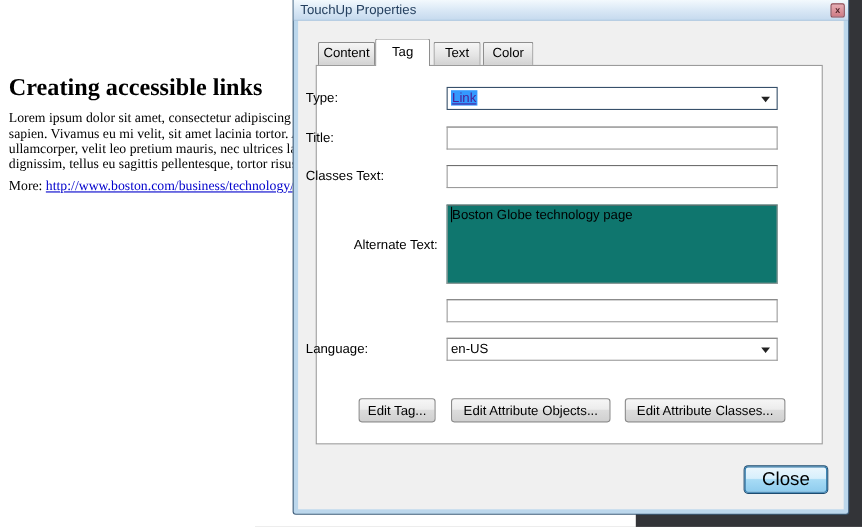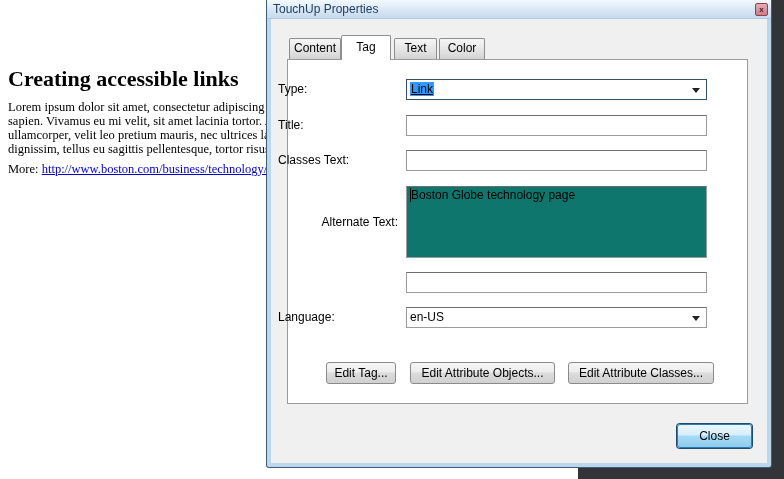--- a/index.html
+++ b/index.html
@@ -80,21 +80,21 @@
     background:#fff;border:1px solid #9b9b9b;border-top-color:#6f6f6f;
     font-size:12px;padding:0 3px;z-index:3;outline:none;
     font-family:"Liberation Sans", sans-serif;
   }
   .combo{
     position:absolute;left:135px;width:301px;height:21px;box-sizing:border-box;
     background:#fff;border:1px solid #9b9b9b;border-top-color:#6f6f6f;
     font-size:12px;line-height:19px;padding:0 3px;z-index:3;cursor:pointer;
   }
   .combo.focused{border:1px solid #37506a;}
-  .combo .sel{background:#3399ff;color:#000000;padding:0 1px;text-decoration:underline;}
+  .combo .sel{background:#3399ff;color:#4c1d95;padding:0 1px;text-decoration:underline;}
   .combo-arrow{
     position:absolute;right:6px;top:8px;width:0;height:0;
     border-left:4px solid transparent;border-right:4px solid transparent;
     border-top:5px solid #222;
   }
   .textbox-multi{
     position:absolute;left:135px;width:301px;height:72px;box-sizing:border-box;
     background:#0f766e;border:1px solid #9b9b9b;border-top-color:#6f6f6f;
     font-size:12px;line-height:15px;padding:1px 3px;z-index:3;cursor:text;
   }
@@ -109,21 +109,21 @@
     border:1px solid #8a8a8a;border-radius:3px;
     background:linear-gradient(#f6f6f6,#ececec 45%,#dcdcdc 50%,#d0d0d0);
     font-size:12px;color:#000;text-align:center;line-height:20px;cursor:pointer;
     font-family:"Liberation Sans", sans-serif;
   }
   .btn-close{
     position:absolute;left:406px;top:405px;width:75px;height:24px;box-sizing:border-box;z-index:3;
     border:1px solid #2d7cb0;border-radius:3px;
     box-shadow:0 0 0 1px #1e4c70;
     background:linear-gradient(#eaf6fd,#d7effc 45%,#a7dbf5 50%,#8fccee);
-    font-size:12px;color:#000;text-align:center;line-height:22px;cursor:pointer;
+    font-size:17px;color:#000;text-align:center;line-height:22px;cursor:pointer;
     font-family:"Liberation Sans", sans-serif;
   }
 </style>
 </head>
 <body>
 
 <div class="doc-page">
   <div class="doc-clip">
     <h1 class="doc-heading">Creating accessible links</h1>
     <div class="doc-body">

